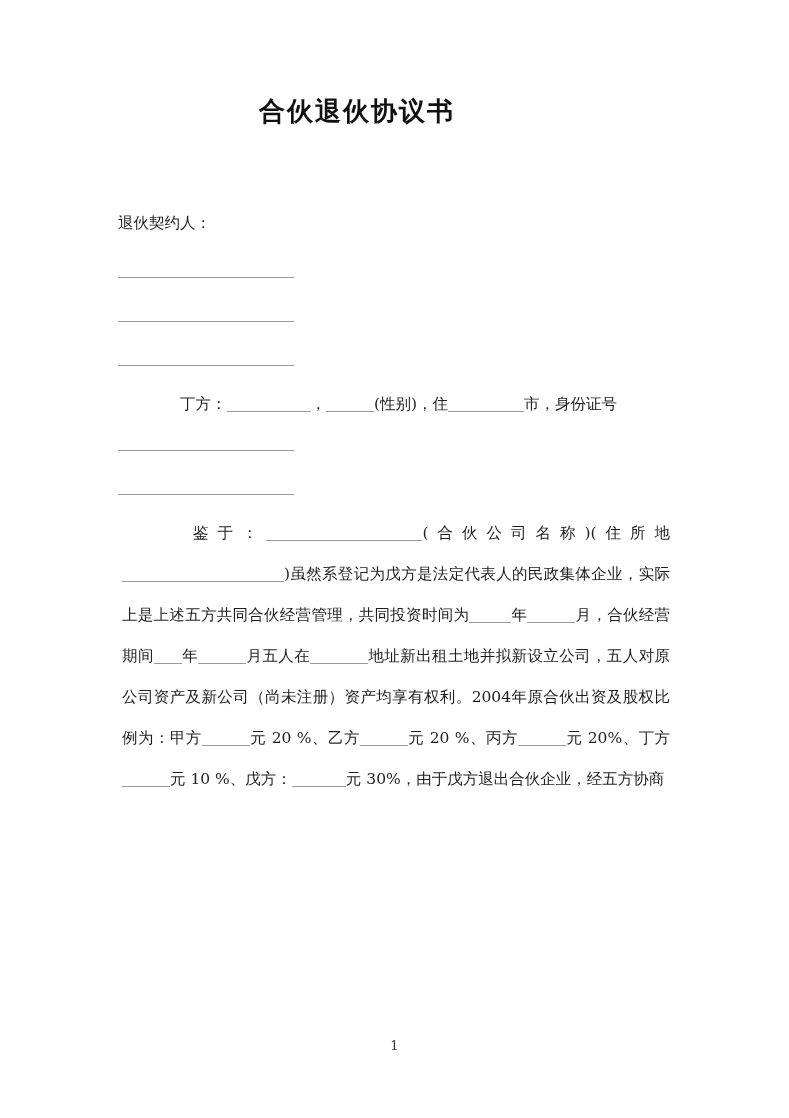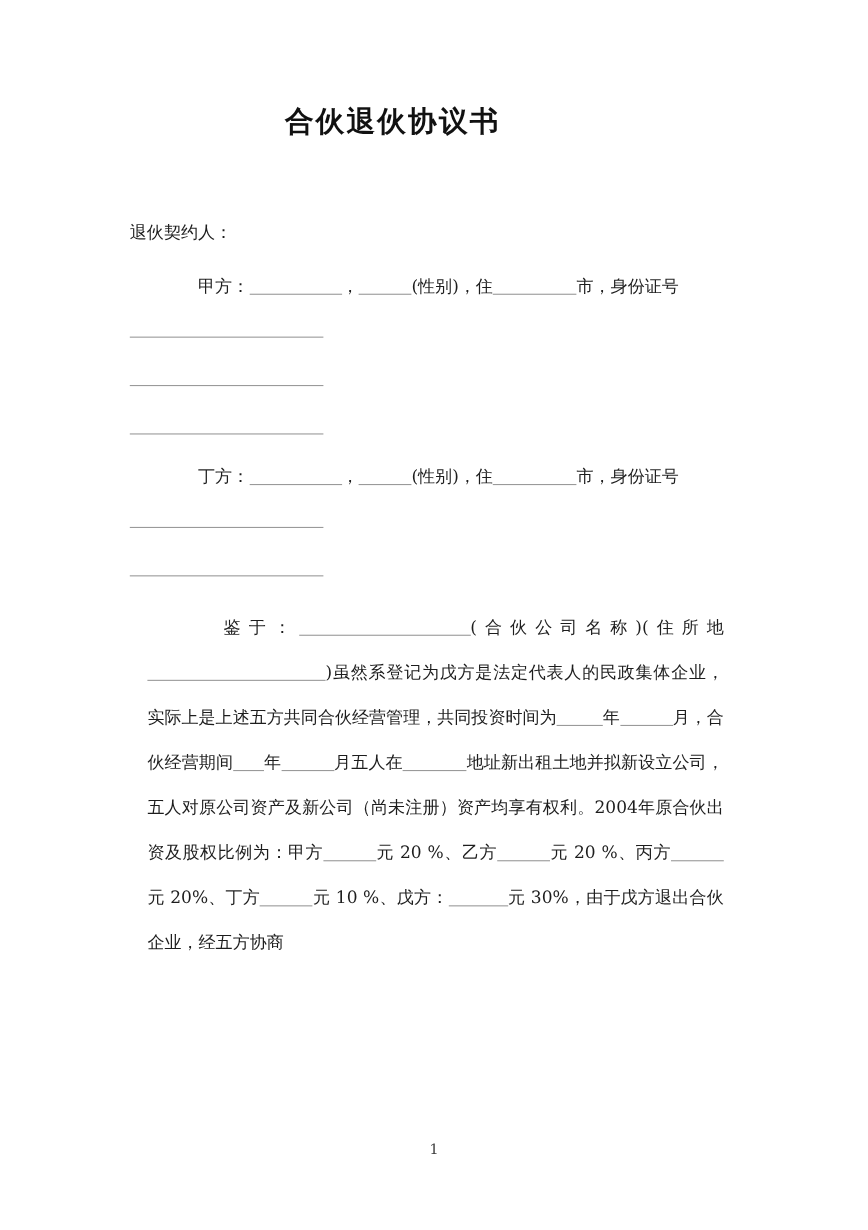--- a/index.html
+++ b/index.html
@@ -36,21 +36,21 @@
     letter-spacing: 2px;
     line-height: 34px;
     font-family: "DejaVu Sans", "Liberation Sans", sans-serif;
     color: #111111;
   }
 
   
   .body-block {
     position: absolute;
     left: 118px;
-    top: 196px;
+    top: 208px;
     width: 556px;
     font-size: 15.5px;
     line-height: 41px;
     color: #1d1d1d;
     text-align: justify;
     text-justify: inter-ideograph;
   }
 
   .lead-line {
     margin: 0 0 14px 0;
@@ -83,21 +83,21 @@
   .b-firm   { width: 156px; }
   .b-firm2  { width: 162px; }
   .b-year   { width: 42px; }
   .b-yearS  { width: 28px; }
   .b-month  { width: 48px; }
   .b-addr   { width: 58px; }
   .b-money  { width: 48px; }
   .b-money2 { width: 54px; }
 
   .para {
-    margin: 16px;
+    margin: 4px;
     padding: 0;
     line-height: 41px;
     text-align: justify;
     text-justify: inter-ideograph;
   }
   .para-indent { display: inline-block; width: 62px; }
 
   .num { font-family: "DejaVu Serif", "Liberation Serif", serif; }
 
   
@@ -115,21 +115,20 @@
 <body>
 
 <div class="page">
 
   <div class="doc-title">合伙退伙协议书</div>
 
   <div class="body-block">
 
     <p class="lead-line">退伙契约人：</p>
 
-    <p class="party-line"><span class="party-indent"></span><span>甲方：</span><span class="blank b-name"></span><span>，</span><span class="blank b-sex"></span><span>(性别)</span><span>，住</span><span class="blank b-city"></span><span>市，身份证号</span></p>
     <p class="party-tail"><span class="blank b-idtail"></span></p>
 
     <p class="party-tail"><span class="blank b-idtail"></span></p>
 
     <p class="party-tail"><span class="blank b-idtail"></span></p>
 
     <p class="party-line"><span class="party-indent"></span><span>丁方：</span><span class="blank b-name"></span><span>，</span><span class="blank b-sex"></span><span>(性别)</span><span>，住</span><span class="blank b-city"></span><span>市，身份证号</span></p>
     <p class="party-tail"><span class="blank b-idtail"></span></p>
 
     <p class="party-tail"><span class="blank b-idtail"></span></p>

